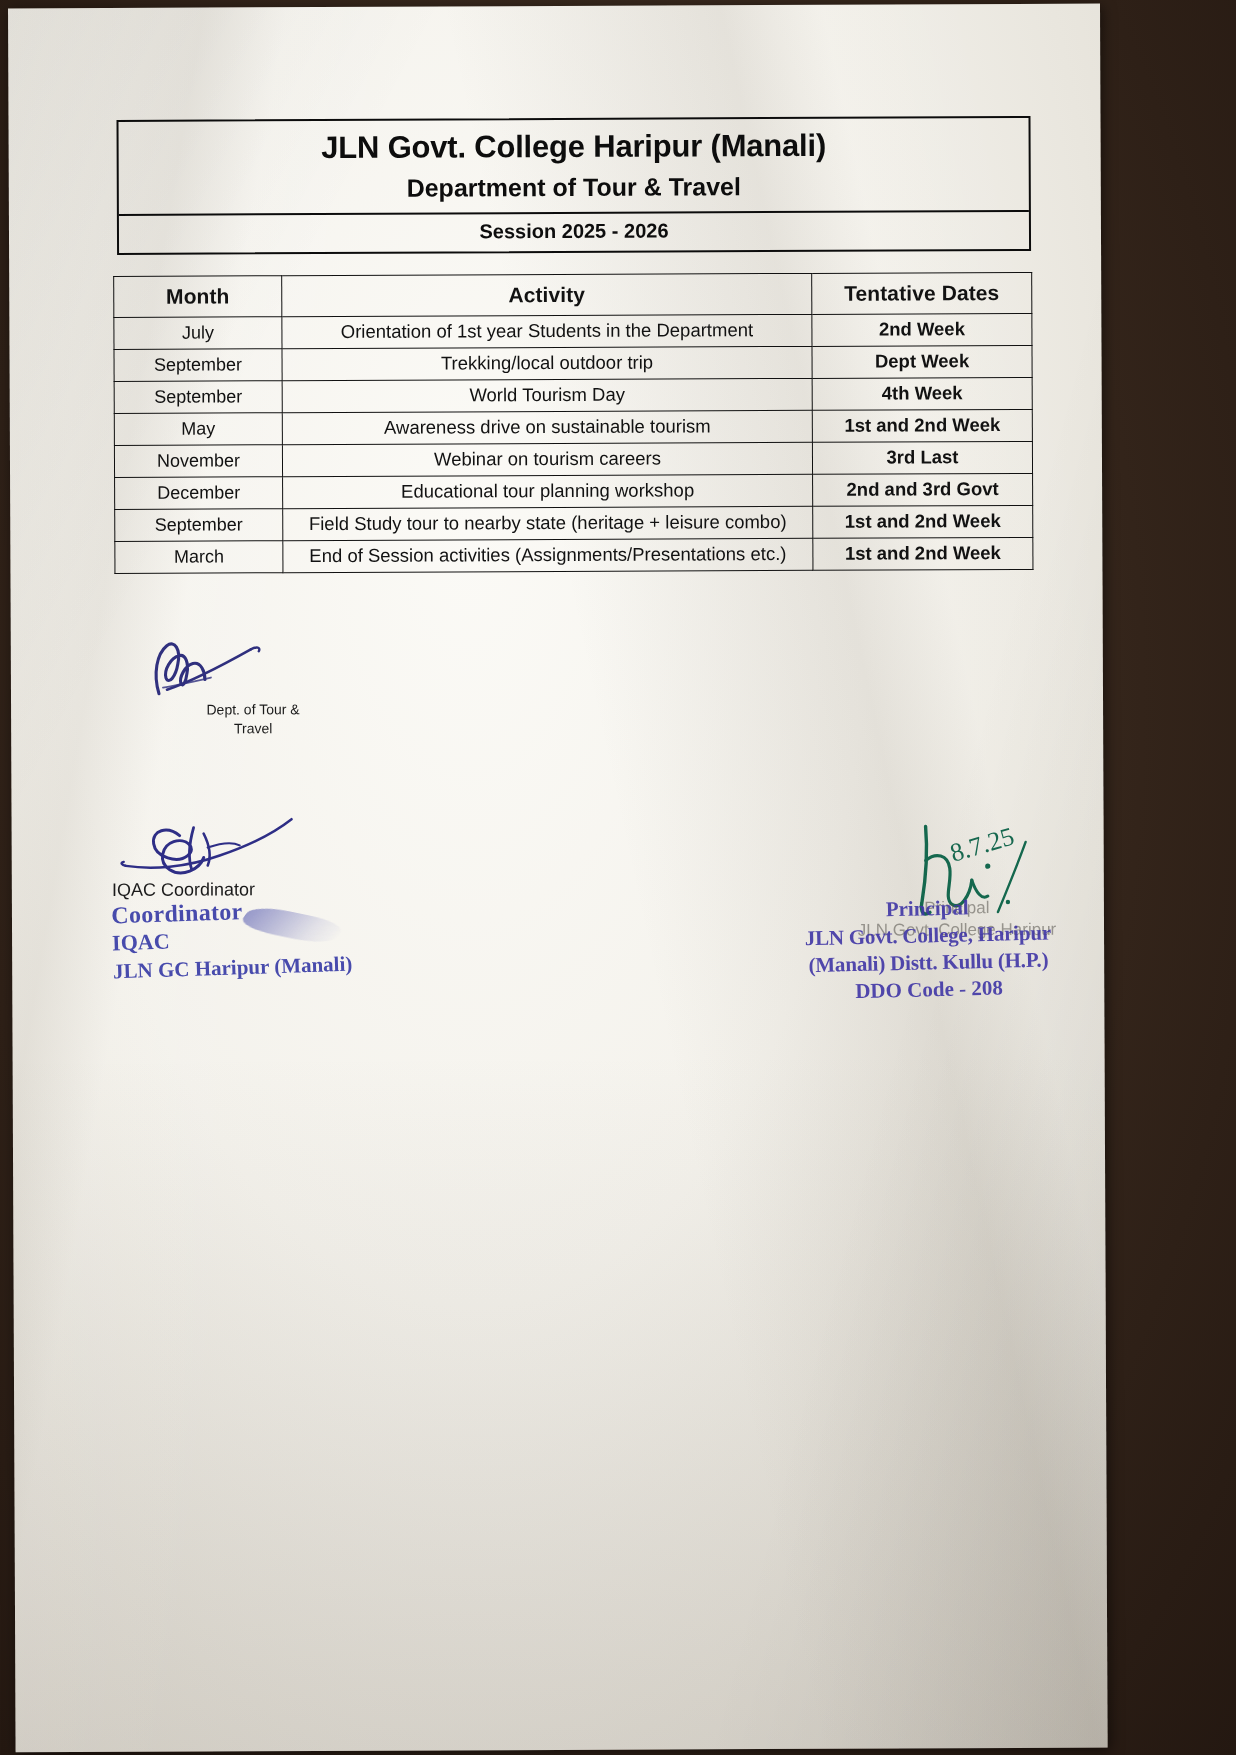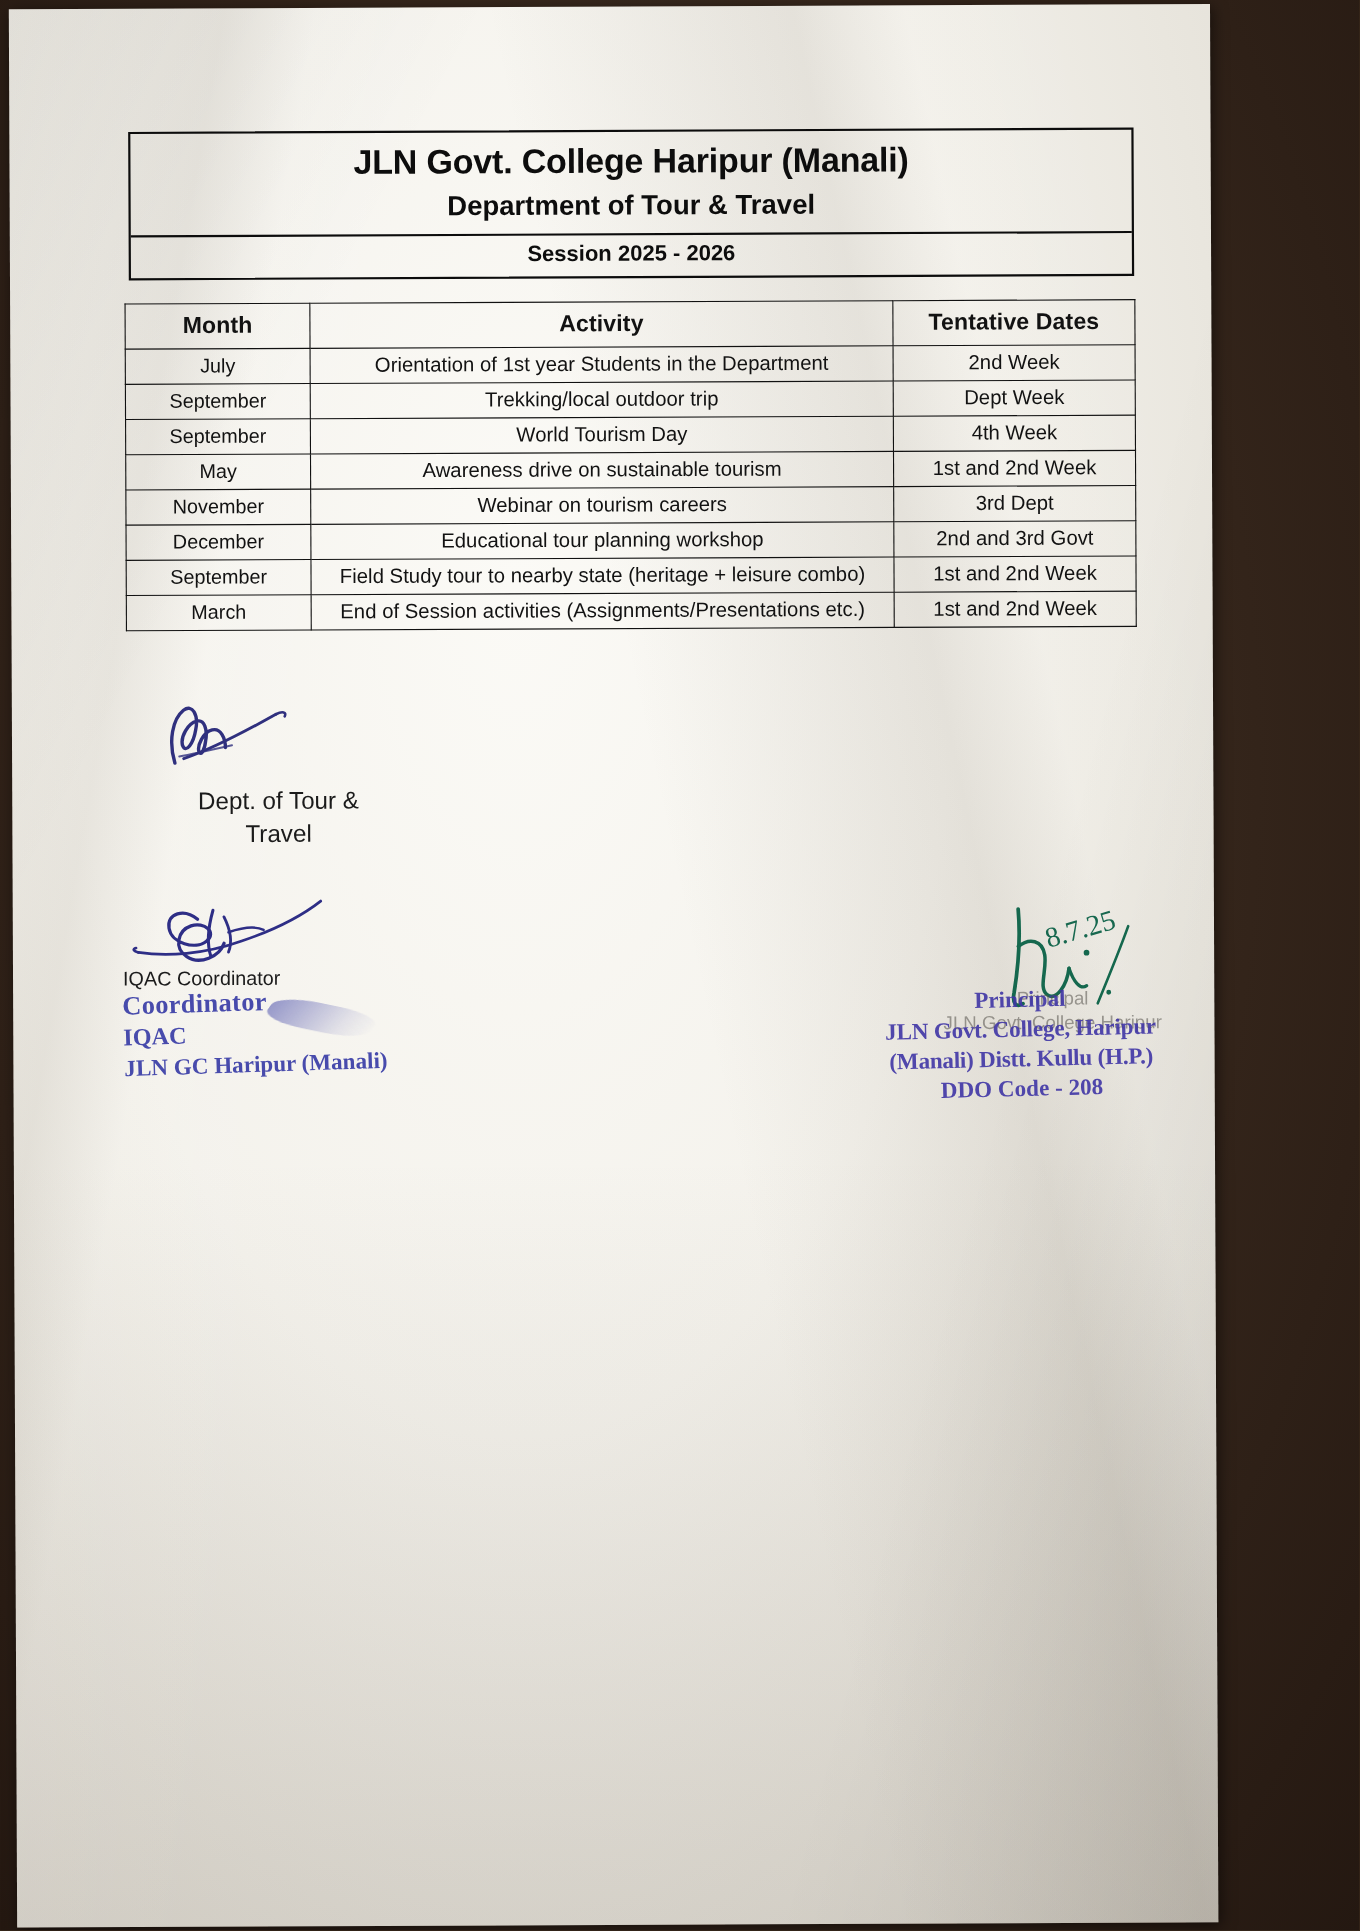--- a/index.html
+++ b/index.html
@@ -115,36 +115,36 @@
     height: 36px;
     letter-spacing: 0.1px;
   }
   #schedule-table tbody td {
     font-size: 18.5px;
     height: 27px;
     line-height: 1.1;
   }
   #schedule-table tbody td.col-month  { font-size: 18px; margin-left: 38px; }
   #schedule-table tbody td.col-activity { font-size: 18.5px; }
-  #schedule-table tbody td.col-dates  { font-size: 18.5px; }
+  #schedule-table tbody td.col-dates  { font-size: 18.5px; font-weight: bold; }
 
   col.c-month    { width: 168px; }
   col.c-activity { width: 530px; }
   col.c-dates    { width: 220px; }
 
   
   .sig-block { position: absolute; }
 
   #sig-dept { left: 112px; top: 620px; width: 260px; }
   #sig-dept .sig-caption {
-    font-size: 22px;
+    font-size: 14px;
     color: #1b1b1b;
     text-align: center;
     line-height: 1.35;
-    margin-top: 16px;
+    margin-top: 3px;
   }
 
   #sig-iqac { left: 96px; top: 800px; width: 300px; }
   #sig-iqac .sig-caption {
     font-size: 18px;
     color: #1b1b1b;
     margin-top: 0px;
     padding-left: 4px;
   }
 
@@ -267,21 +267,21 @@
           <td class="col-dates">4th Week</td>
         </tr>
         <tr>
           <td class="col-month">May</td>
           <td class="col-activity">Awareness drive on sustainable tourism</td>
           <td class="col-dates">1st and 2nd Week</td>
         </tr>
         <tr>
           <td class="col-month">November</td>
           <td class="col-activity">Webinar on tourism careers</td>
-          <td class="col-dates">3rd Dept</td>
+          <td class="col-dates">3rd Last</td>
         </tr>
         <tr>
           <td class="col-month">December</td>
           <td class="col-activity">Educational tour planning workshop</td>
           <td class="col-dates">2nd and 3rd Govt</td>
         </tr>
         <tr>
           <td class="col-month">September</td>
           <td class="col-activity">Field Study tour to nearby state (heritage + leisure combo)</td>
           <td class="col-dates">1st and 2nd Week</td>

